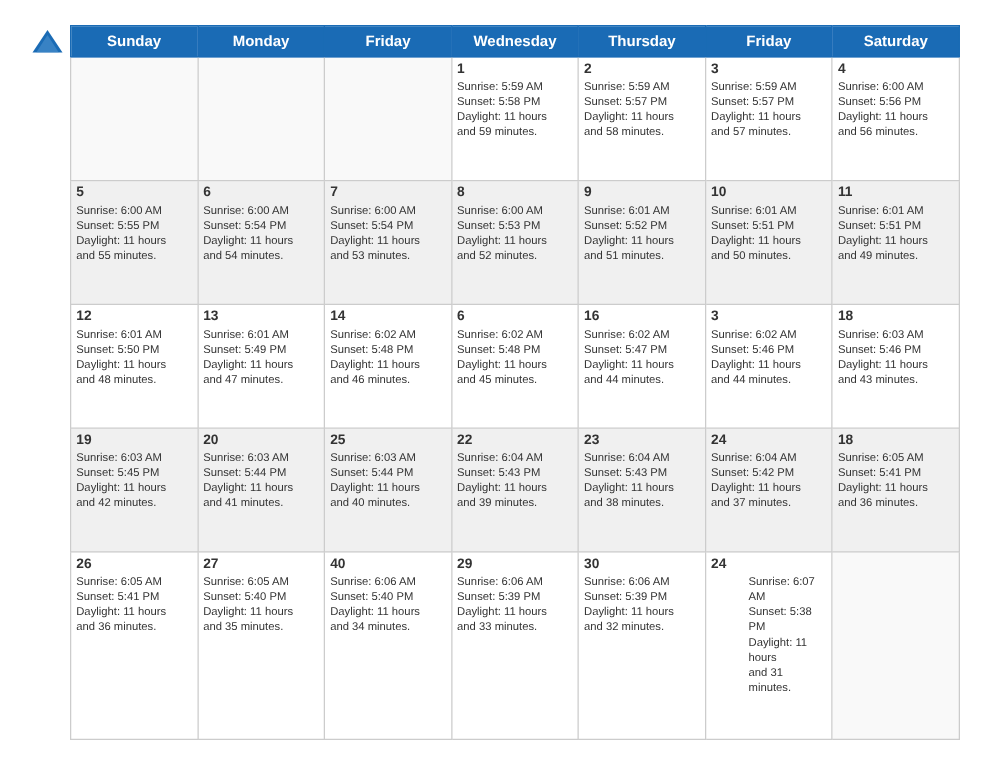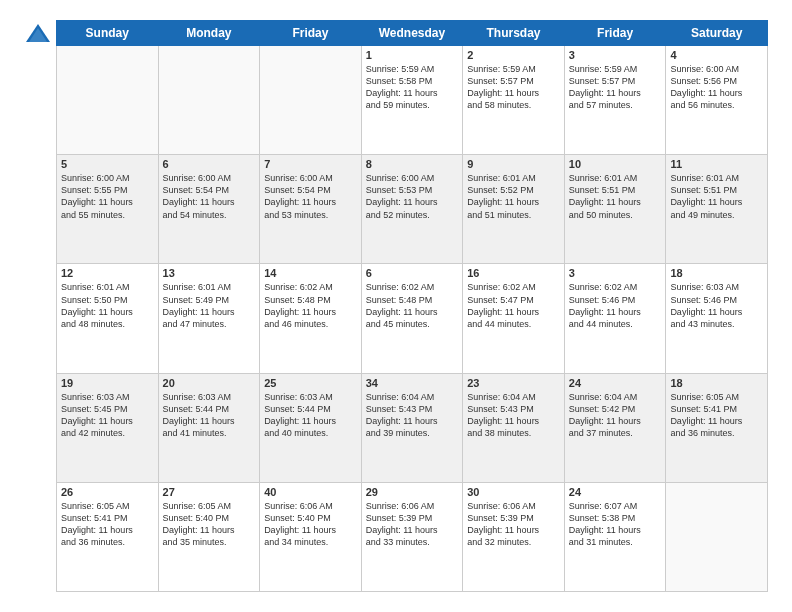--- a/index.html
+++ b/index.html
@@ -286,21 +286,21 @@
 and 41 minutes.</div>
           </td>
           <td>
             <span class="day-num">25</span>
             <div class="cell-info" style="white-space: pre-wrap;">Sunrise: 6:03 AM
 Sunset: 5:44 PM
 Daylight: 11 hours
 and 40 minutes.</div>
           </td>
           <td>
-            <span class="day-num">34</span>
+            <span class="day-num">22</span>
             <div class="cell-info" style="white-space: pre-wrap;">Sunrise: 6:04 AM
 Sunset: 5:43 PM
 Daylight: 11 hours
 and 39 minutes.</div>
           </td>
           <td>
             <span class="day-num">23</span>
             <div class="cell-info" style="white-space: pre-wrap;">Sunrise: 6:04 AM
 Sunset: 5:43 PM
 Daylight: 11 hours
@@ -352,21 +352,21 @@
           </td>
           <td>
             <span class="day-num">30</span>
             <div class="cell-info" style="white-space: pre-wrap;">Sunrise: 6:06 AM
 Sunset: 5:39 PM
 Daylight: 11 hours
 and 32 minutes.</div>
           </td>
           <td>
             <span class="day-num">24</span>
-            <div class="cell-info" style="white-space: pre-wrap;">Sunrise: 6:07 AM
+            <div class="cell-info" style="white-space: pre-wrap; margin-left: 30px;">Sunrise: 6:07 AM
 Sunset: 5:38 PM
 Daylight: 11 hours
 and 31 minutes.</div>
           </td>
           <td class="empty"></td>
         </tr>
       </tbody>
   </table>
 </div>
 

